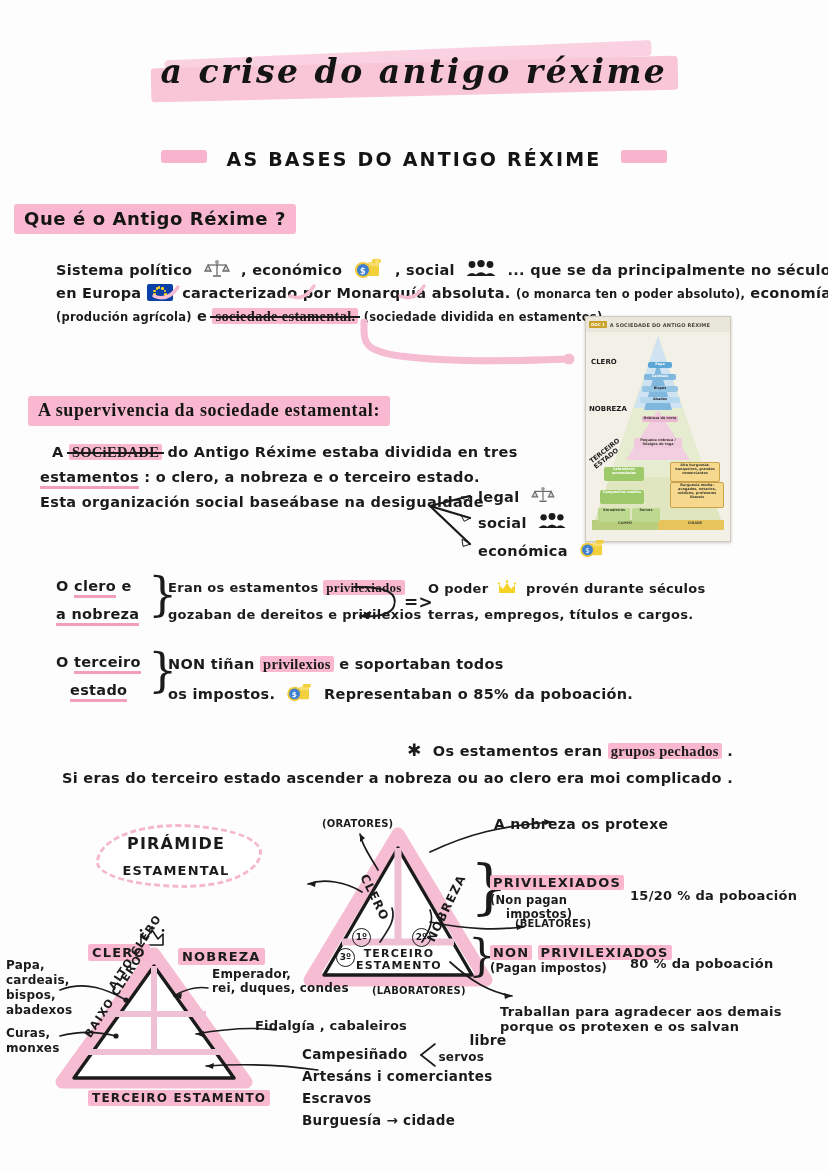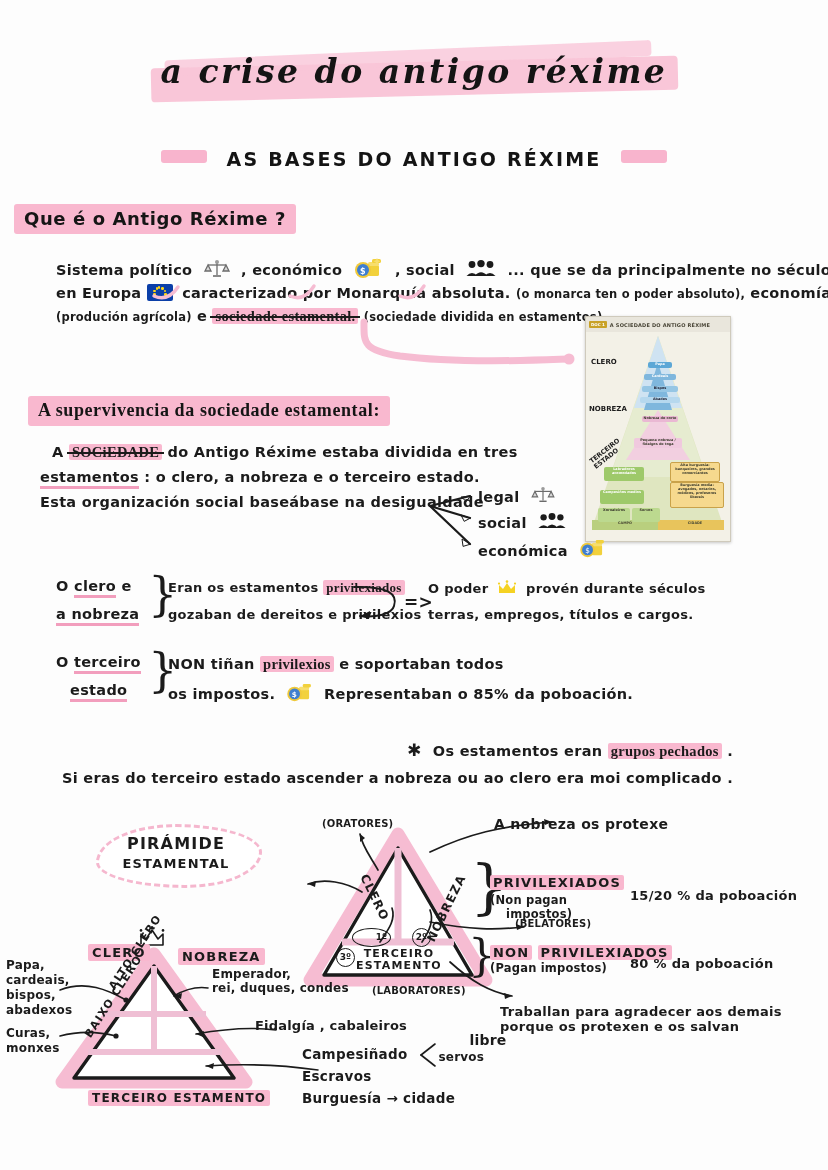--- a/index.html
+++ b/index.html
@@ -403,21 +403,21 @@
       <span>.</span>
     </div>
     <div class="body-line" style="height:30px;margin-left:22px;">
       <span>Si eras do  terceiro estado  ascender a  nobreza ou ao   clero era  moi complicado .</span>
     </div>
   </div>
 
   <div class="cloud" style="left:96px;top:824px;width:160px;height:58px;"></div>
   <div class="abs" style="left:96px;top:834px;width:160px;text-align:center;">
     <div class="caps" style="font-size:16px;">PIRÁMIDE</div>
-    <div class="caps" style="font-size:13px;margin-top:3px;">ESTAMENTAL</div>
+    <div class="caps" style="font-size:13px;margin-top:10px;">ESTAMENTAL</div>
   </div>
 
   <svg class="abs" style="left:310px;top:830px;" width="200" height="160">
     <polygon points="88,4 176,150 0,150" fill="none" stroke="#f6bcd2" stroke-width="13" stroke-linejoin="round"></polygon>
     <polygon points="88,18 162,145 14,145" fill="#fff" stroke="#1b1b1b" stroke-width="3.4" stroke-linejoin="round"></polygon>
     <line x1="88" y1="18" x2="88" y2="112" stroke="#efbfd4" stroke-width="7"></line>
     <line x1="32" y1="112" x2="144" y2="112" stroke="#efbfd4" stroke-width="7"></line>
   </svg>
 
   <div class="abs body-small" style="left:322px;top:818px;font-size:10px;">(ORATORES)</div>
@@ -425,21 +425,21 @@
   <div class="abs body-small" style="left:500px;top:918px;font-size:10px;margin-left:15px;">(BELATORES)</div>
 
   <div class="abs caps" style="left:370px;top:872px;font-size:12px;transform:rotate(64deg);transform-origin:left top;">CLERO</div>
   <div class="abs caps" style="left:424px;top:938px;font-size:12px;transform:rotate(-64deg);transform-origin:left top;">NOBREZA</div>
   <div class="abs" style="left:356px;top:948px;line-height:1.05;text-align:center;">
     <div class="caps" style="font-size:11px;">TERCEIRO</div>
     <div class="caps" style="font-size:11px;">ESTAMENTO</div>
   </div>
 
   <div class="abs" style="left:352px;top:925px;">
-    <span style="display:inline-block;border:1.8px solid #1b1b1b;border-radius:50%;width:17px;height:17px;line-height:16px;text-align:center;font-size:9px;font-weight:700;padding-left:20px;">1º</span>
+    <span style="display:inline-block;border:1.8px solid #1b1b1b;border-radius:50%;width:17px;height:17px;line-height:16px;text-align:center;font-size:9px;font-weight:700;">1º</span>
   </div>
   <div class="abs" style="left:412px;top:925px;">
     <span style="display:inline-block;border:1.8px solid #1b1b1b;border-radius:50%;width:17px;height:17px;line-height:16px;text-align:center;font-size:9px;font-weight:700;">2º</span>
   </div>
   <div class="abs" style="left:336px;top:945px;">
     <span style="display:inline-block;border:1.8px solid #1b1b1b;border-radius:50%;width:17px;height:17px;line-height:16px;text-align:center;font-size:9px;font-weight:700;">3º</span>
   </div>
 
   <svg class="abs" style="left:300px;top:812px;" width="300" height="200">
     <path class="ink" stroke-width="1.7" d="M60 22 C62 34, 70 44, 78 58"></path>
@@ -535,20 +535,23 @@
       <span style="display:inline-block;position:relative;width:76px;height:14px;vertical-align:middle;">
         <svg width="76" height="34" style="position:absolute;left:4px;top:-10px;">
           <path class="ink" stroke-width="1.6" d="M4 17 L18 6"></path>
           <path class="ink" stroke-width="1.6" d="M4 17 L18 28"></path>
         </svg>
         <span class="body-small" style="position:absolute;left:26px;top:-16px;font-size:14px;margin-left:31px;">libre</span>
         <span class="body-small" style="position:absolute;left:26px;top:2px;font-size:12px;">servos</span>
       </span>
     </div>
     <div class="body-line" style="font-size:13.5px;height:22px;">
+      <span>Artesáns i comerciantes</span>
+    </div>
+    <div class="body-line" style="font-size:13.5px;height:22px;">
       <span>Escravos</span>
     </div>
     <div class="body-line" style="font-size:13.5px;height:22px;">
       <span>Burguesía → cidade</span>
     </div>
   </div>
 
 </div>
 
 </body></html>

